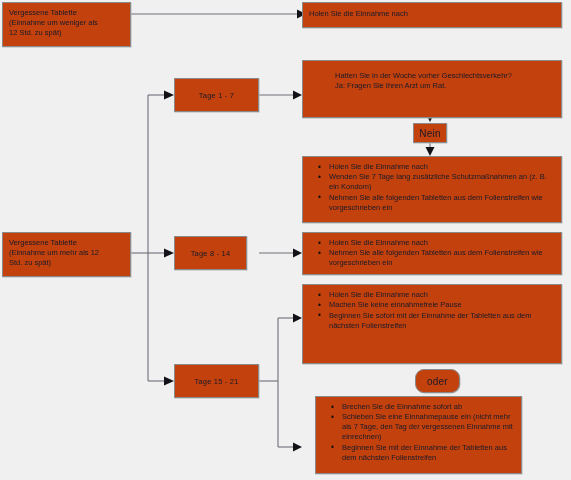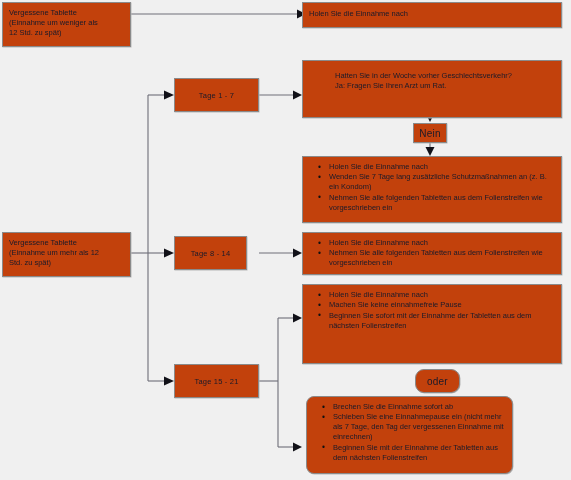--- a/index.html
+++ b/index.html
@@ -191,21 +191,21 @@
         <li>Machen Sie keine einnahmefreie Pause</li>
         <li>Beginnen Sie sofort mit der Einnahme der Tabletten aus dem nächsten Folienstreifen</li>
       </ul>
     </div>
   </div>
 
   <div class="node centered" style="left:415px; top:369px; width:45px; height:24px;border-radius:9px;">
     <div class="inner label-small">oder</div>
   </div>
 
-  <div class="node" style="left:306px; top:396px; width:207px; height:78px;border-radius:8px;">
+  <div class="node" style="left:315px; top:396px; width:207px; height:78px;">
     <div class="inner">
       <ul class="bullets">
         <li>Brechen Sie die Einnahme sofort ab</li>
         <li>Schieben Sie eine Einnahmepause ein (nicht mehr als 7 Tage, den Tag der vergessenen Einnahme mit einrechnen)</li>
         <li>Beginnen Sie mit der Einnahme der Tabletten aus dem nächsten Folienstreifen</li>
       </ul>
     </div>
   </div>
 
 </div>

